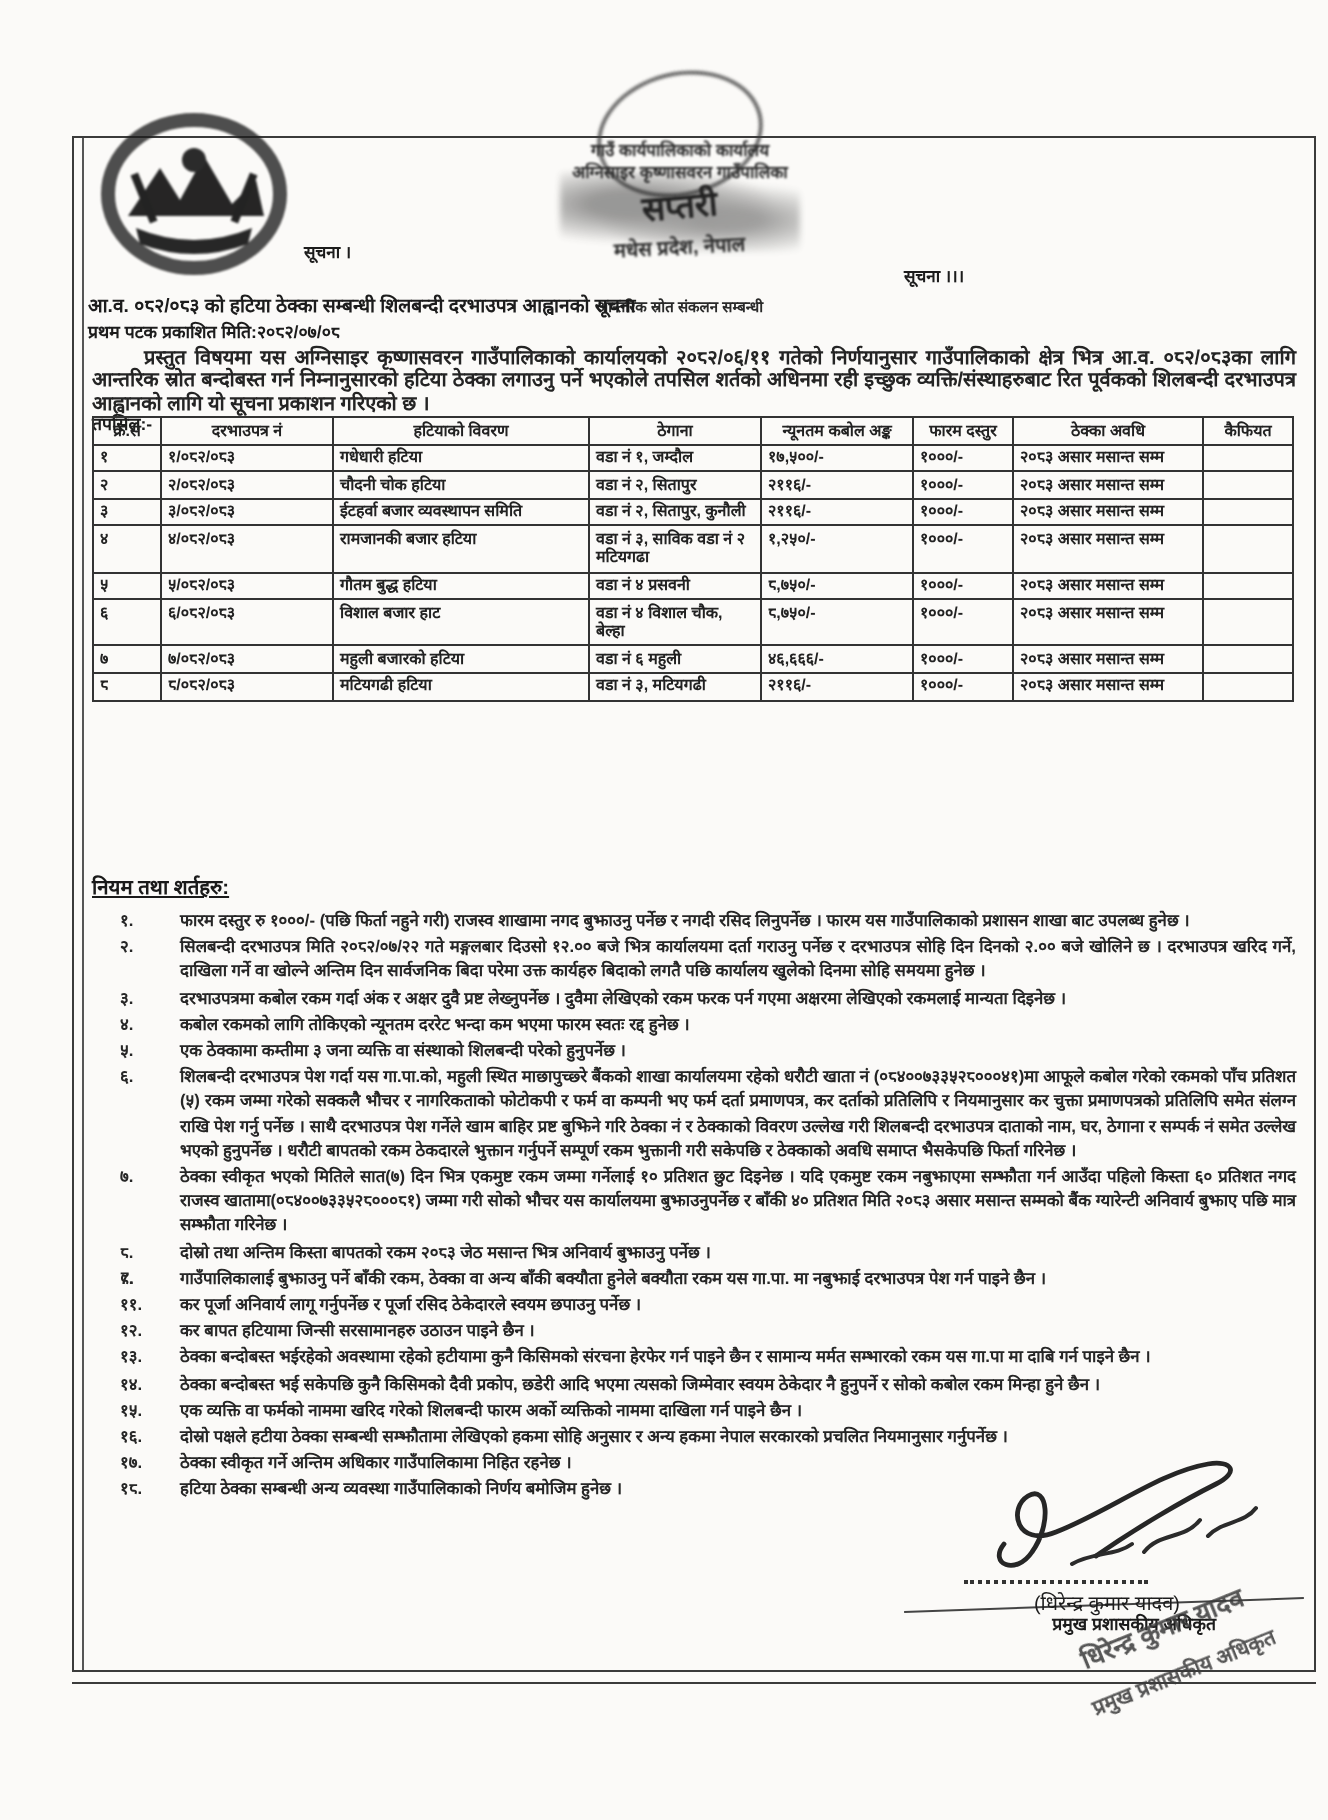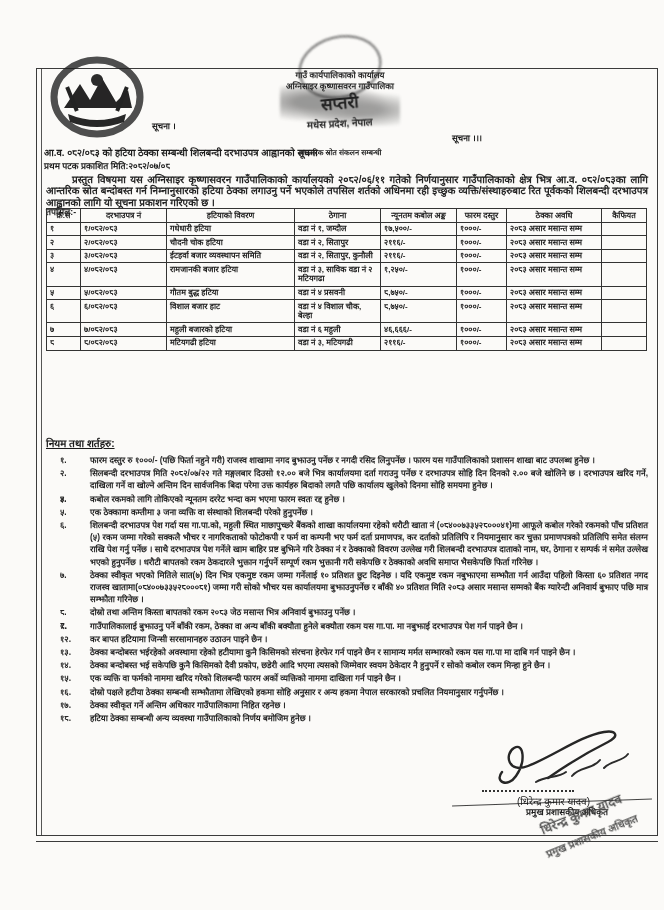--- a/index.html
+++ b/index.html
@@ -235,28 +235,29 @@
           <td></td>
         </tr>
       </tbody>
   </table>
 
   <div class="terms">
     <h3>नियम तथा शर्तहरु:</h3>
     <div id="terms-list">
         <div class="term"><span class="num">१.</span><span>फारम दस्तुर रु १०००/- (पछि फिर्ता नहुने गरी) राजस्व शाखामा नगद बुझाउनु पर्नेछ र नगदी रसिद लिनुपर्नेछ । फारम यस गाउँपालिकाको प्रशासन शाखा बाट उपलब्ध हुनेछ ।</span></div>
         <div class="term"><span class="num">२.</span><span>सिलबन्दी दरभाउपत्र मिति २०८२/०७/२२ गते मङ्गलबार दिउसो १२.०० बजे भित्र कार्यालयमा दर्ता गराउनु पर्नेछ र दरभाउपत्र सोहि दिन दिनको २.०० बजे खोलिने छ । दरभाउपत्र खरिद गर्ने, दाखिला गर्ने वा खोल्ने अन्तिम दिन सार्वजनिक बिदा परेमा उक्त कार्यहरु बिदाको लगतै पछि कार्यालय खुलेको दिनमा सोहि समयमा हुनेछ ।</span></div>
-        <div class="term"><span class="num">३.</span></div>
+        <div class="term"><span class="num">३.</span><span>दरभाउपत्रमा कबोल रकम गर्दा अंक र अक्षर दुवै प्रष्ट लेख्नुपर्नेछ । दुवैमा लेखिएको रकम फरक पर्न गएमा अक्षरमा लेखिएको रकमलाई मान्यता दिइनेछ ।</span></div>
         <div class="term"><span class="num">४.</span><span>कबोल रकमको लागि तोकिएको न्यूनतम दररेट भन्दा कम भएमा फारम स्वतः रद्द हुनेछ ।</span></div>
         <div class="term"><span class="num">५.</span><span>एक ठेक्कामा कम्तीमा ३ जना व्यक्ति वा संस्थाको शिलबन्दी परेको हुनुपर्नेछ ।</span></div>
         <div class="term"><span class="num">६.</span><span>शिलबन्दी दरभाउपत्र पेश गर्दा यस गा.पा.को, महुली स्थित माछापुच्छ्रे बैंकको शाखा कार्यालयमा रहेको धरौटी खाता नं (०८४००७३३५२८०००४१)मा आफूले कबोल गरेको रकमको पाँच प्रतिशत (५) रकम जम्मा गरेको सक्कलै भौचर र नागरिकताको फोटोकपी र फर्म वा कम्पनी भए फर्म दर्ता प्रमाणपत्र, कर दर्ताको प्रतिलिपि र नियमानुसार कर चुक्ता प्रमाणपत्रको प्रतिलिपि समेत संलग्न राखि पेश गर्नु पर्नेछ । साथै दरभाउपत्र पेश गर्नेले खाम बाहिर प्रष्ट बुझिने गरि ठेक्का नं र ठेक्काको विवरण उल्लेख गरी शिलबन्दी दरभाउपत्र दाताको नाम, घर, ठेगाना र सम्पर्क नं समेत उल्लेख भएको हुनुपर्नेछ । धरौटी बापतको रकम ठेकदारले भुक्तान गर्नुपर्ने सम्पूर्ण रकम भुक्तानी गरी सकेपछि र ठेक्काको अवधि समाप्त भैसकेपछि फिर्ता गरिनेछ ।</span></div>
         <div class="term"><span class="num">७.</span><span>ठेक्का स्वीकृत भएको मितिले सात(७) दिन भित्र एकमुष्ट रकम जम्मा गर्नेलाई १० प्रतिशत छुट दिइनेछ । यदि एकमुष्ट रकम नबुझाएमा सम्झौता गर्न आउँदा पहिलो किस्ता ६० प्रतिशत नगद राजस्व खातामा(०८४००७३३५२८०००८१) जम्मा गरी सोको भौचर यस कार्यालयमा बुझाउनुपर्नेछ र बाँकी ४० प्रतिशत मिति २०८३ असार मसान्त सम्मको बैंक ग्यारेन्टी अनिवार्य बुझाए पछि मात्र सम्झौता गरिनेछ ।</span></div>
         <div class="term"><span class="num">८.</span><span>दोस्रो तथा अन्तिम किस्ता बापतको रकम २०८३ जेठ मसान्त भित्र अनिवार्य बुझाउनु पर्नेछ ।</span></div>
         <div class="term"><span class="num">९.</span></div>
         <div class="term"><span class="num">7.</span><span>गाउँपालिकालाई बुझाउनु पर्ने बाँकी रकम, ठेक्का वा अन्य बाँकी बक्यौता हुनेले बक्यौता रकम यस गा.पा. मा नबुझाई दरभाउपत्र पेश गर्न पाइने छैन ।</span></div>
+        <div class="term"><span class="num">११.</span><span>कर पूर्जा अनिवार्य लागू गर्नुपर्नेछ र पूर्जा रसिद ठेकेदारले स्वयम छपाउनु पर्नेछ ।</span></div>
         <div class="term"><span class="num">१२.</span><span>कर बापत हटियामा जिन्सी सरसामानहरु उठाउन पाइने छैन ।</span></div>
         <div class="term"><span class="num">१३.</span><span>ठेक्का बन्दोबस्त भईरहेको अवस्थामा रहेको हटीयामा कुनै किसिमको संरचना हेरफेर गर्न पाइने छैन र सामान्य मर्मत सम्भारको रकम यस गा.पा मा दाबि गर्न पाइने छैन ।</span></div>
         <div class="term"><span class="num">१४.</span><span>ठेक्का बन्दोबस्त भई सकेपछि कुनै किसिमको दैवी प्रकोप, छडेरी आदि भएमा त्यसको जिम्मेवार स्वयम ठेकेदार नै हुनुपर्ने र सोको कबोल रकम मिन्हा हुने छैन ।</span></div>
         <div class="term"><span class="num">१५.</span><span>एक व्यक्ति वा फर्मको नाममा खरिद गरेको शिलबन्दी फारम अर्को व्यक्तिको नाममा दाखिला गर्न पाइने छैन ।</span></div>
         <div class="term"><span class="num">१६.</span><span>दोस्रो पक्षले हटीया ठेक्का सम्बन्धी सम्झौतामा लेखिएको हकमा सोहि अनुसार र अन्य हकमा नेपाल सरकारको प्रचलित नियमानुसार गर्नुपर्नेछ ।</span></div>
         <div class="term"><span class="num">१७.</span><span>ठेक्का स्वीकृत गर्ने अन्तिम अधिकार गाउँपालिकामा निहित रहनेछ ।</span></div>
         <div class="term"><span class="num">१८.</span><span>हटिया ठेक्का सम्बन्धी अन्य व्यवस्था गाउँपालिकाको निर्णय बमोजिम हुनेछ ।</span></div>
       </div>
   </div>
 

